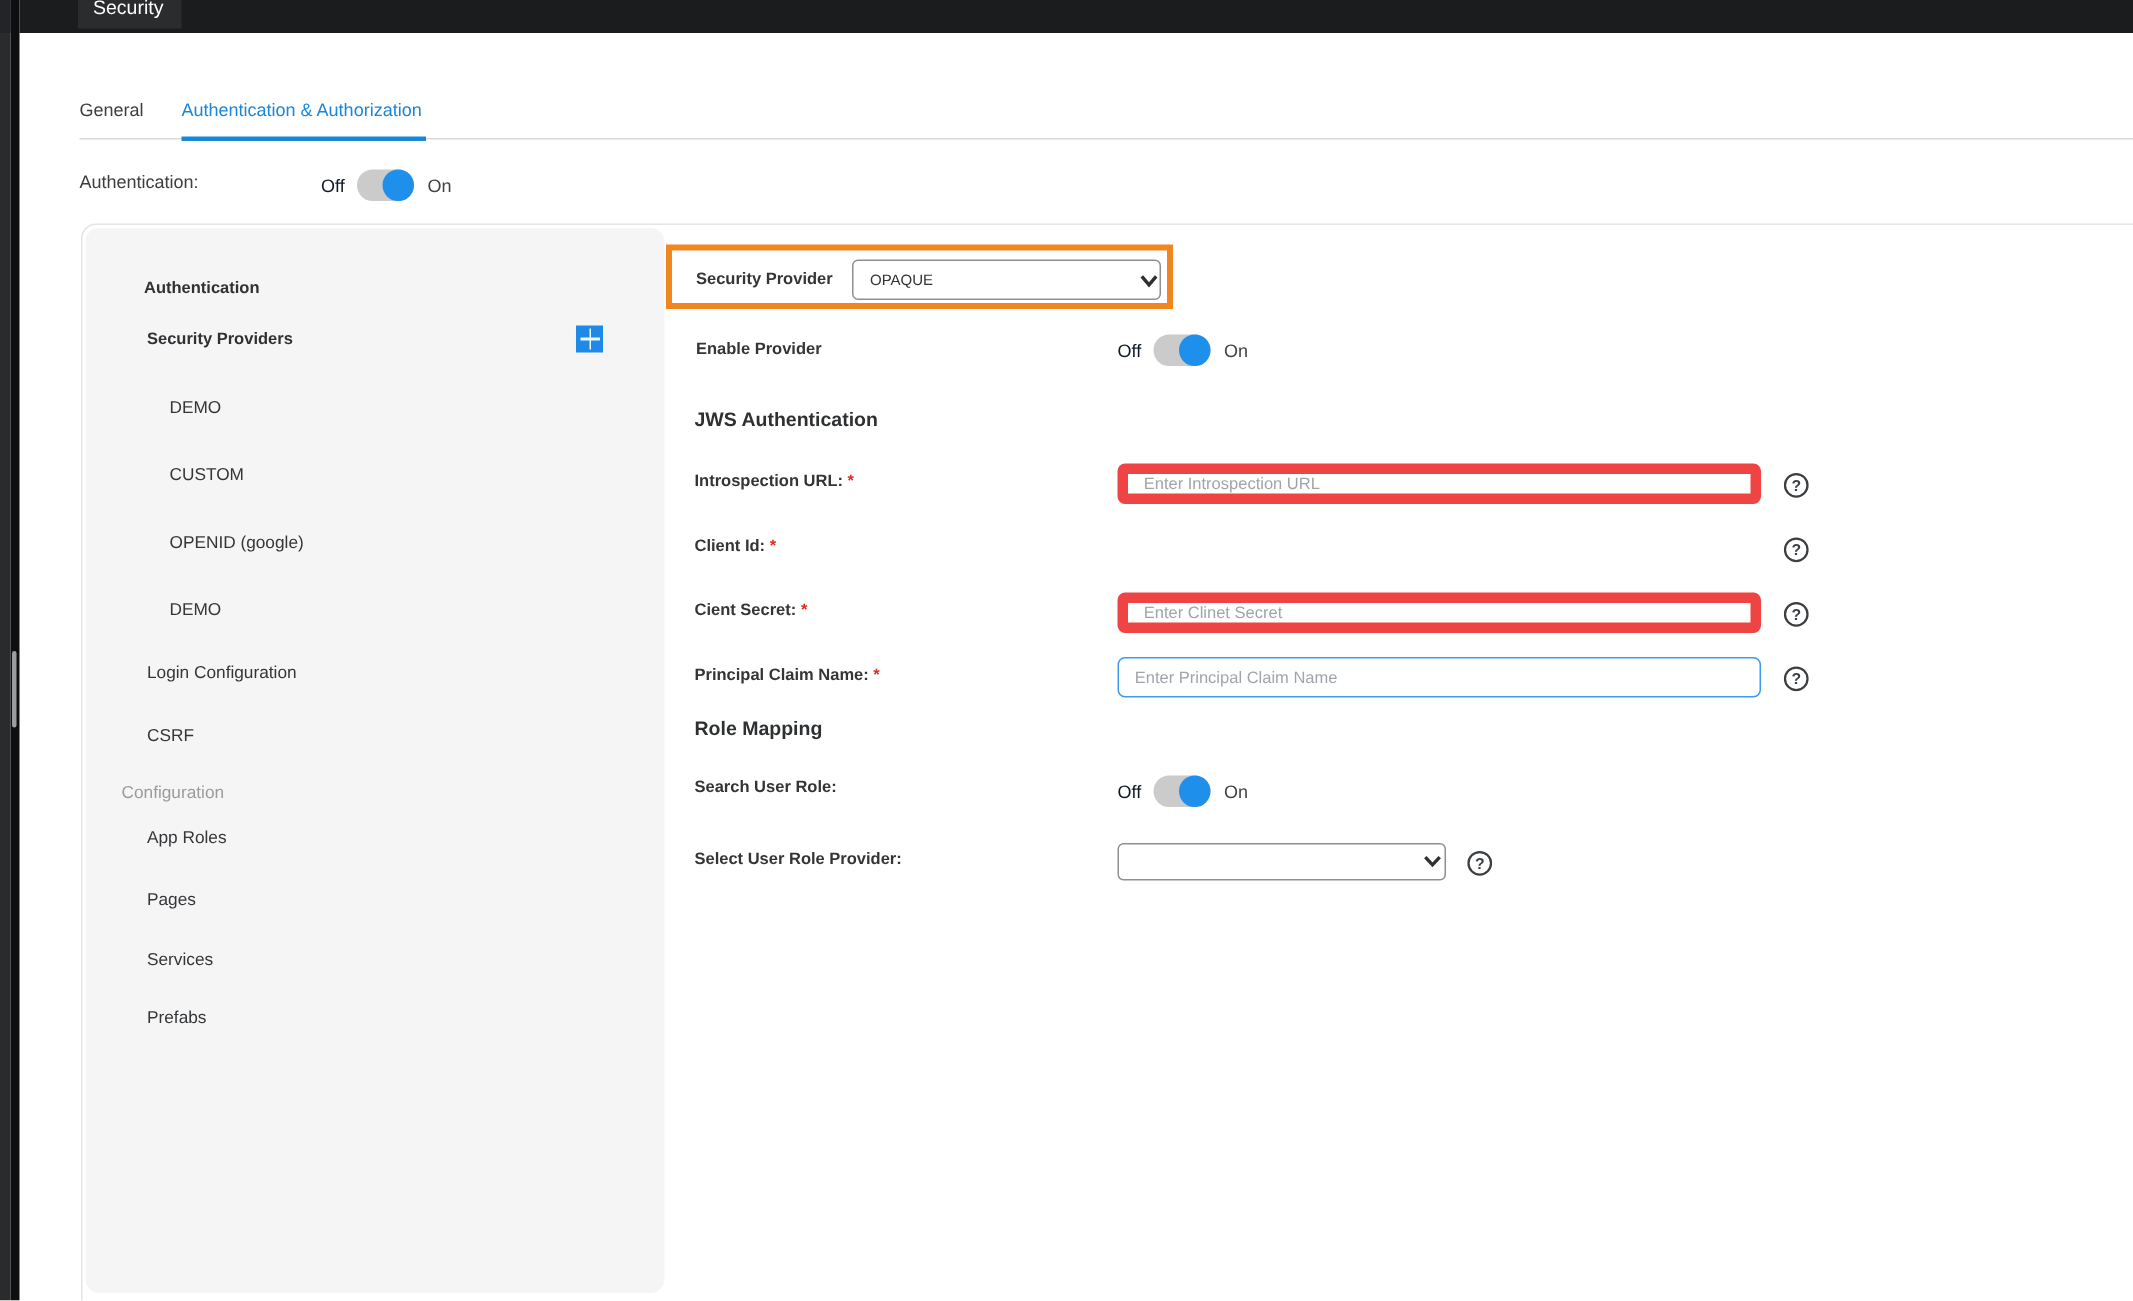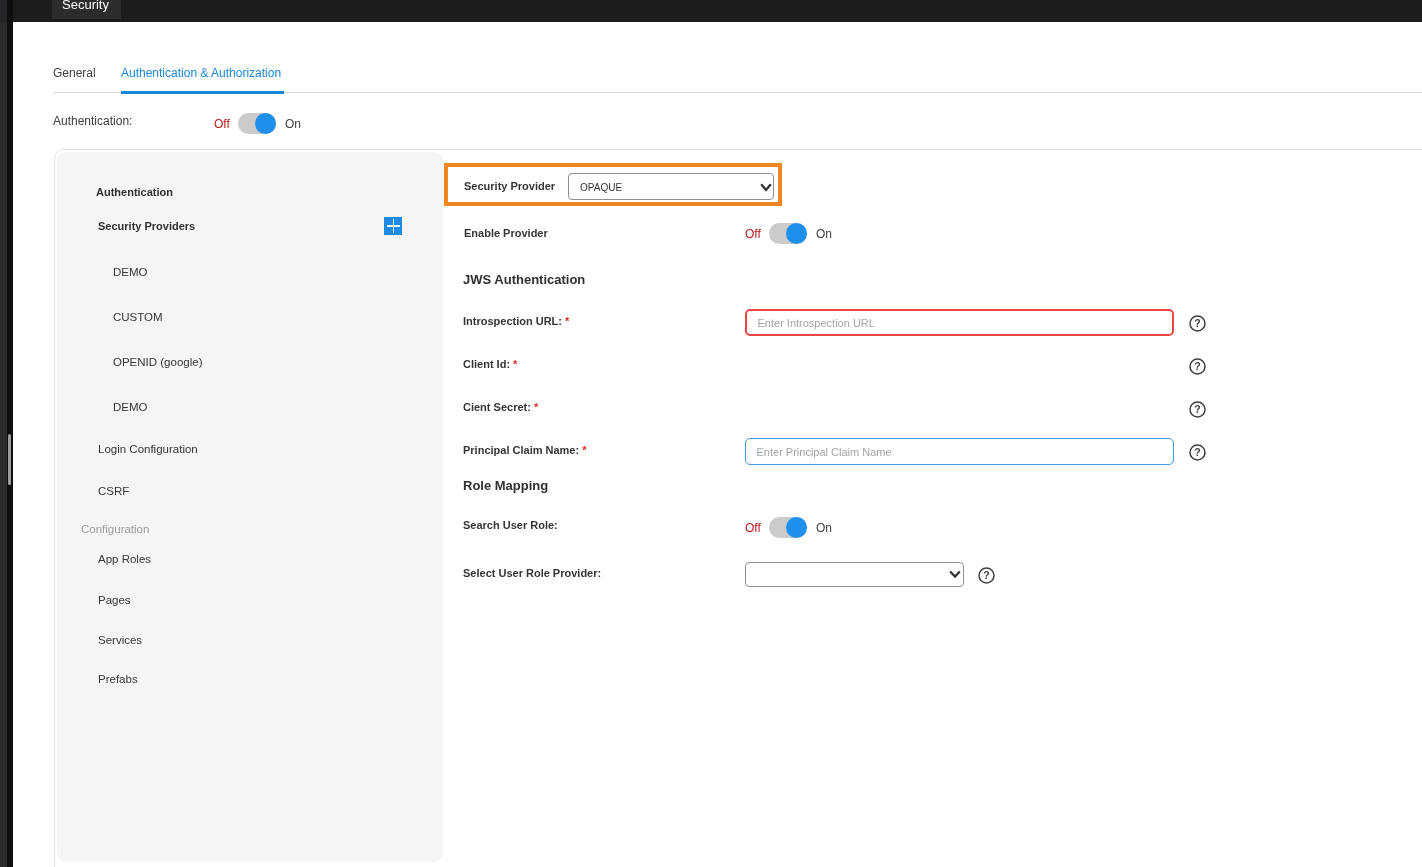--- a/index.html
+++ b/index.html
@@ -24,21 +24,21 @@
   #tab-general { left:53px; top:67px; color:#3d3d3d; }
   #tab-auth { left:121px; top:67px; color:#1a86da; }
   #tabs-hairline { left:53px; top:91.5px; width:1369px; height:1.4px; background:#d9d9d9; }
   #tab-underline { left:121px; top:90.5px; width:163px; height:3px; background:#1987d8; }
 
   
   #auth-label { left:53px; top:115px; font-size:12px; line-height:12px; color:#3d3d3d; }
 
   
   .toggle { position:absolute; }
-  .toggle .off, .toggle .on { position:absolute; top:5px; font-size:12px; line-height:12px; color:#b91c1c; }
+  .toggle .off, .toggle .on { position:absolute; top:5px; font-size:12px; line-height:12px; color:#0f172a; }
   .toggle .pill { position:absolute; left:24px; top:0; width:38px; height:21px; border-radius:10.5px; background:#cbcbcb; }
   .toggle .knob { position:absolute; left:41px; top:0; width:21px; height:21px; border-radius:50%; background:#1e8feb; }
   .toggle .on2 { position:absolute; left:71px; top:5px; font-size:12px; line-height:12px; color:#424242; }
 
   
   #card { left:53.5px; top:148.5px; width:1380px; height:730px; background:#fff;
           border:1px solid #e4e4e4; border-radius:10px; }
   #sidepanel { left:57px; top:152px; width:386px; height:710px; background:#f5f5f6; border-radius:9px; }
 
   .side-bold { position:absolute; font-size:11px; font-weight:bold; line-height:11px; color:#2f3133; }
@@ -54,21 +54,21 @@
 
   .flabel { position:absolute; font-size:11px; font-weight:bold; line-height:12px; color:#333537; }
   .flabel .ast { color:#e02b20; font-weight:bold; }
   .fhead { position:absolute; font-size:13px; font-weight:bold; line-height:13px; color:#2e3032; }
 
   .sel { position:absolute; background:#fff; border:1px solid #8f8f8f; border-radius:4px;
     font-size:10px; color:#333; line-height:10px; }
   .sel span { position:absolute; left:11px; top:9px; }
   .chev { position:absolute; pointer-events:none; }
 
-  input.inp { position:absolute; border:2px solid #ef4444; border-radius:5px; height:27px;
+  input.inp { position:absolute; border:7px solid #ef4444; border-radius:5px; height:27px;
     font-family:"Liberation Sans",sans-serif; font-size:11px; color:#333; padding-left:11px; }
   input.inp::placeholder { color:#9fa5ab; opacity:1; }
   #inp4 { border:1.5px solid #3d9be9; }
 
   svg.help { position:absolute; }
 </style>
 </head>
 <body>
 <div id="page">
 
@@ -139,20 +139,21 @@
       <text x="8.5" y="12.2" text-anchor="middle" font-family="Liberation Sans" font-size="10.5" font-weight="bold" fill="#3b3f41">?</text>
     </svg>
 
   <div class="flabel" style="left:463px; top:358px;">Client Id: <span class="ast">*</span></div>
   <svg class="help" style="left:1189px; top:357.7px;" width="17" height="17" viewBox="0 0 17 17">
       <circle cx="8.5" cy="8.5" r="7.5" fill="none" stroke="#3b3f41" stroke-width="1.5"></circle>
       <text x="8.5" y="12.2" text-anchor="middle" font-family="Liberation Sans" font-size="10.5" font-weight="bold" fill="#3b3f41">?</text>
     </svg>
 
   <div class="flabel" style="left:463px; top:401px;">Cient Secret: <span class="ast">*</span></div>
+  <input class="inp" id="inp3" style="left: 744.5px; top: 395.4px; width: 429.5px;" placeholder="Enter Clinet Secret">
   <svg class="help" style="left:1189px; top:400.7px;" width="17" height="17" viewBox="0 0 17 17">
       <circle cx="8.5" cy="8.5" r="7.5" fill="none" stroke="#3b3f41" stroke-width="1.5"></circle>
       <text x="8.5" y="12.2" text-anchor="middle" font-family="Liberation Sans" font-size="10.5" font-weight="bold" fill="#3b3f41">?</text>
     </svg>
 
   <div class="flabel" style="left:463px; top:444px;">Principal Claim Name: <span class="ast">*</span></div>
   <input class="inp" id="inp4" style="left: 744.5px; top: 438.4px; width: 429.5px;" placeholder="Enter Principal Claim Name">
   <svg class="help" style="left:1189px; top:443.7px;" width="17" height="17" viewBox="0 0 17 17">
       <circle cx="8.5" cy="8.5" r="7.5" fill="none" stroke="#3b3f41" stroke-width="1.5"></circle>
       <text x="8.5" y="12.2" text-anchor="middle" font-family="Liberation Sans" font-size="10.5" font-weight="bold" fill="#3b3f41">?</text>

